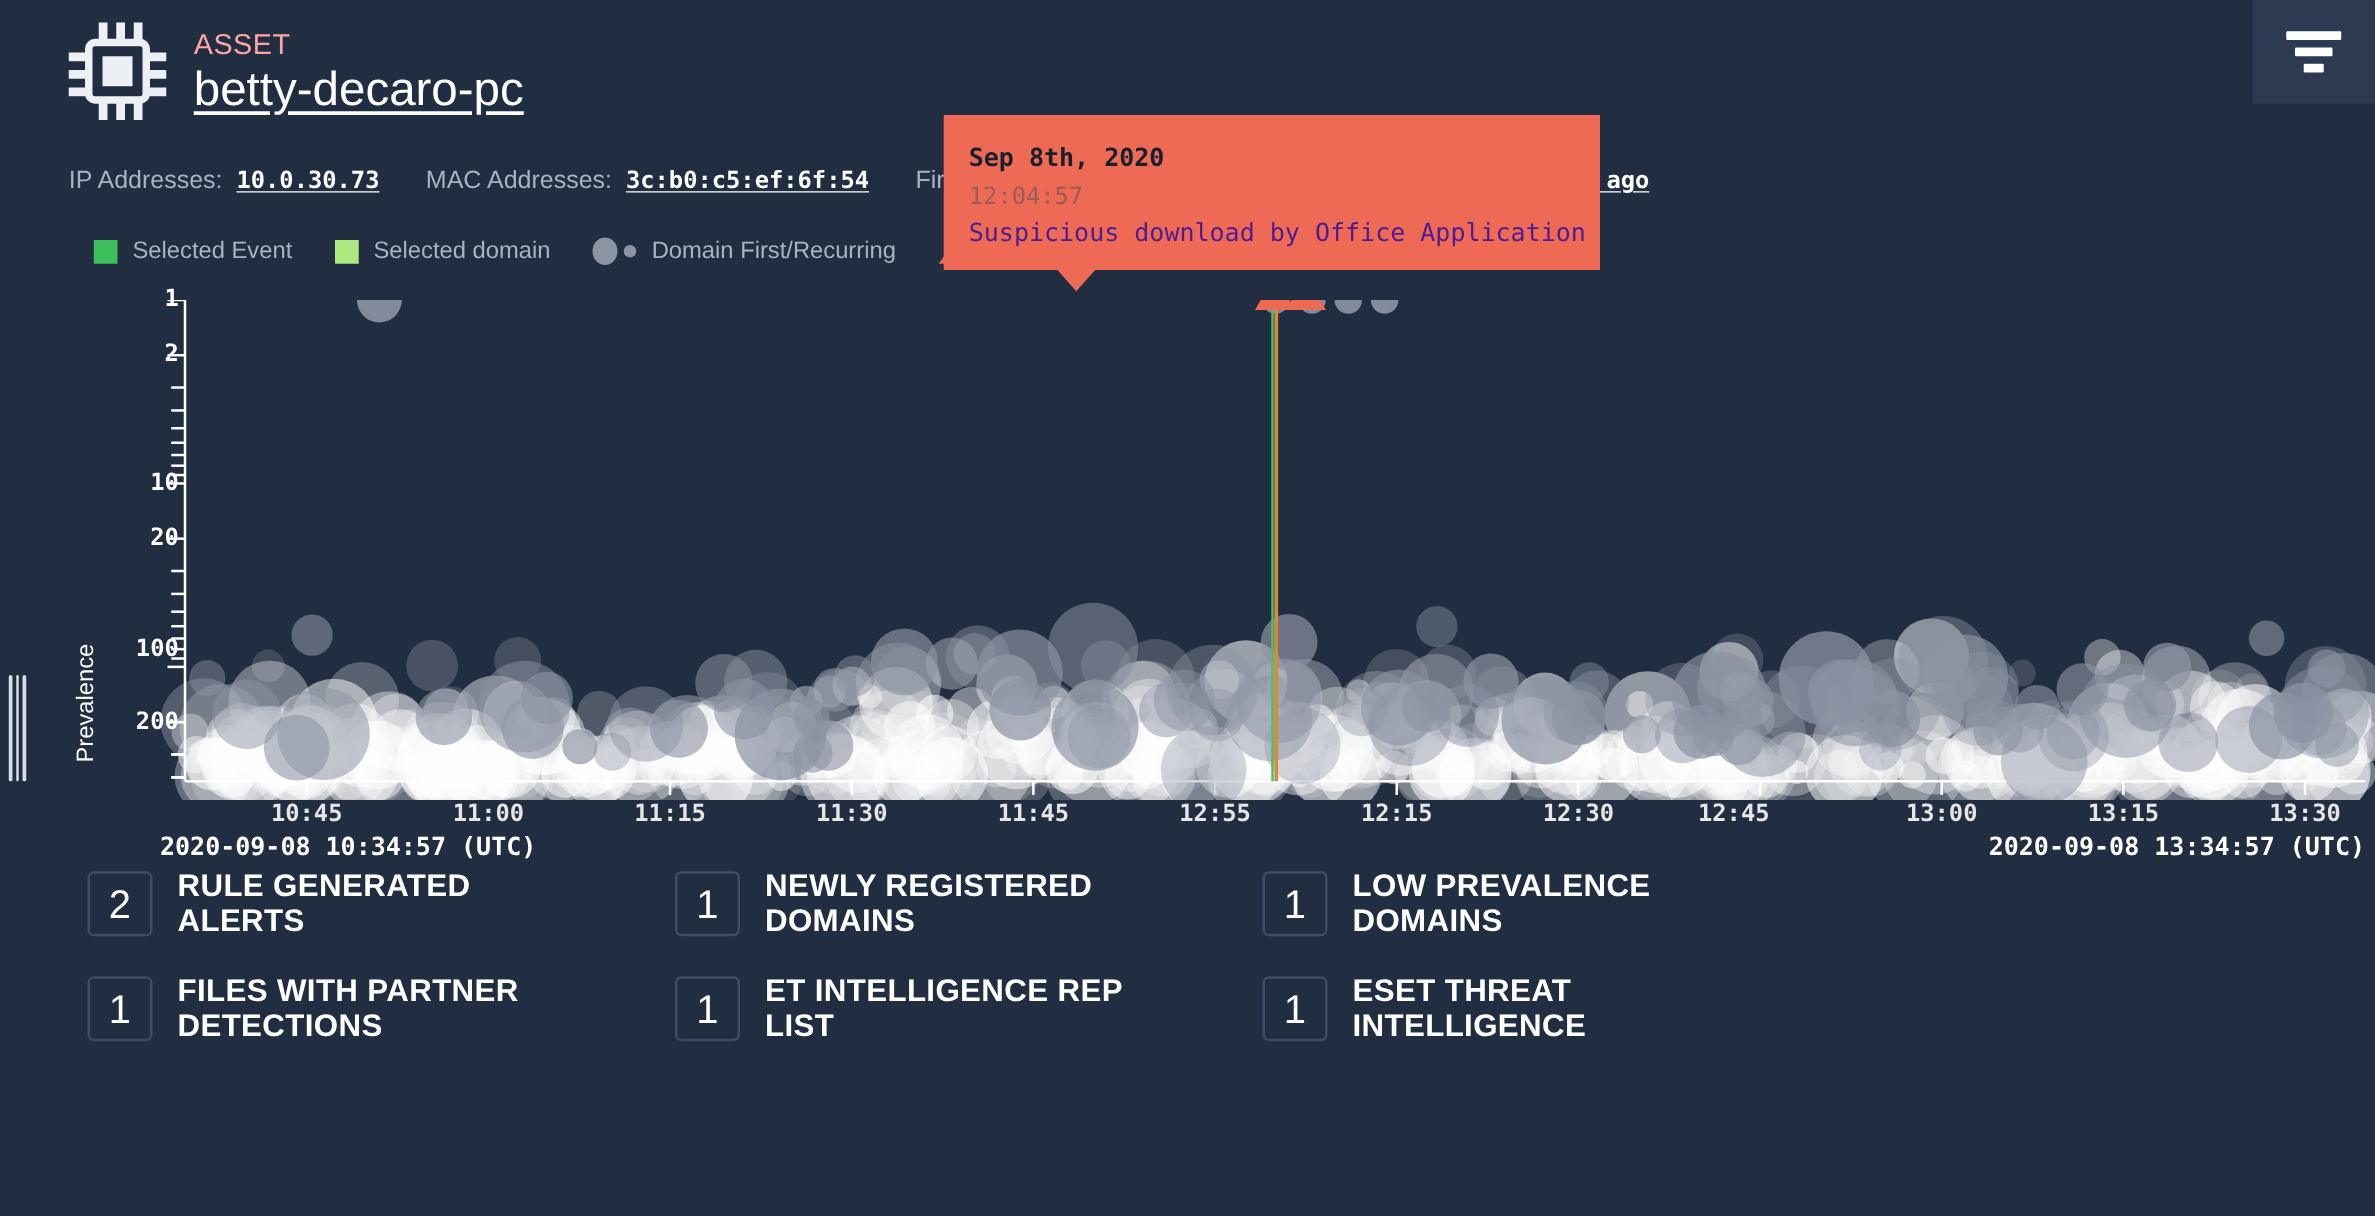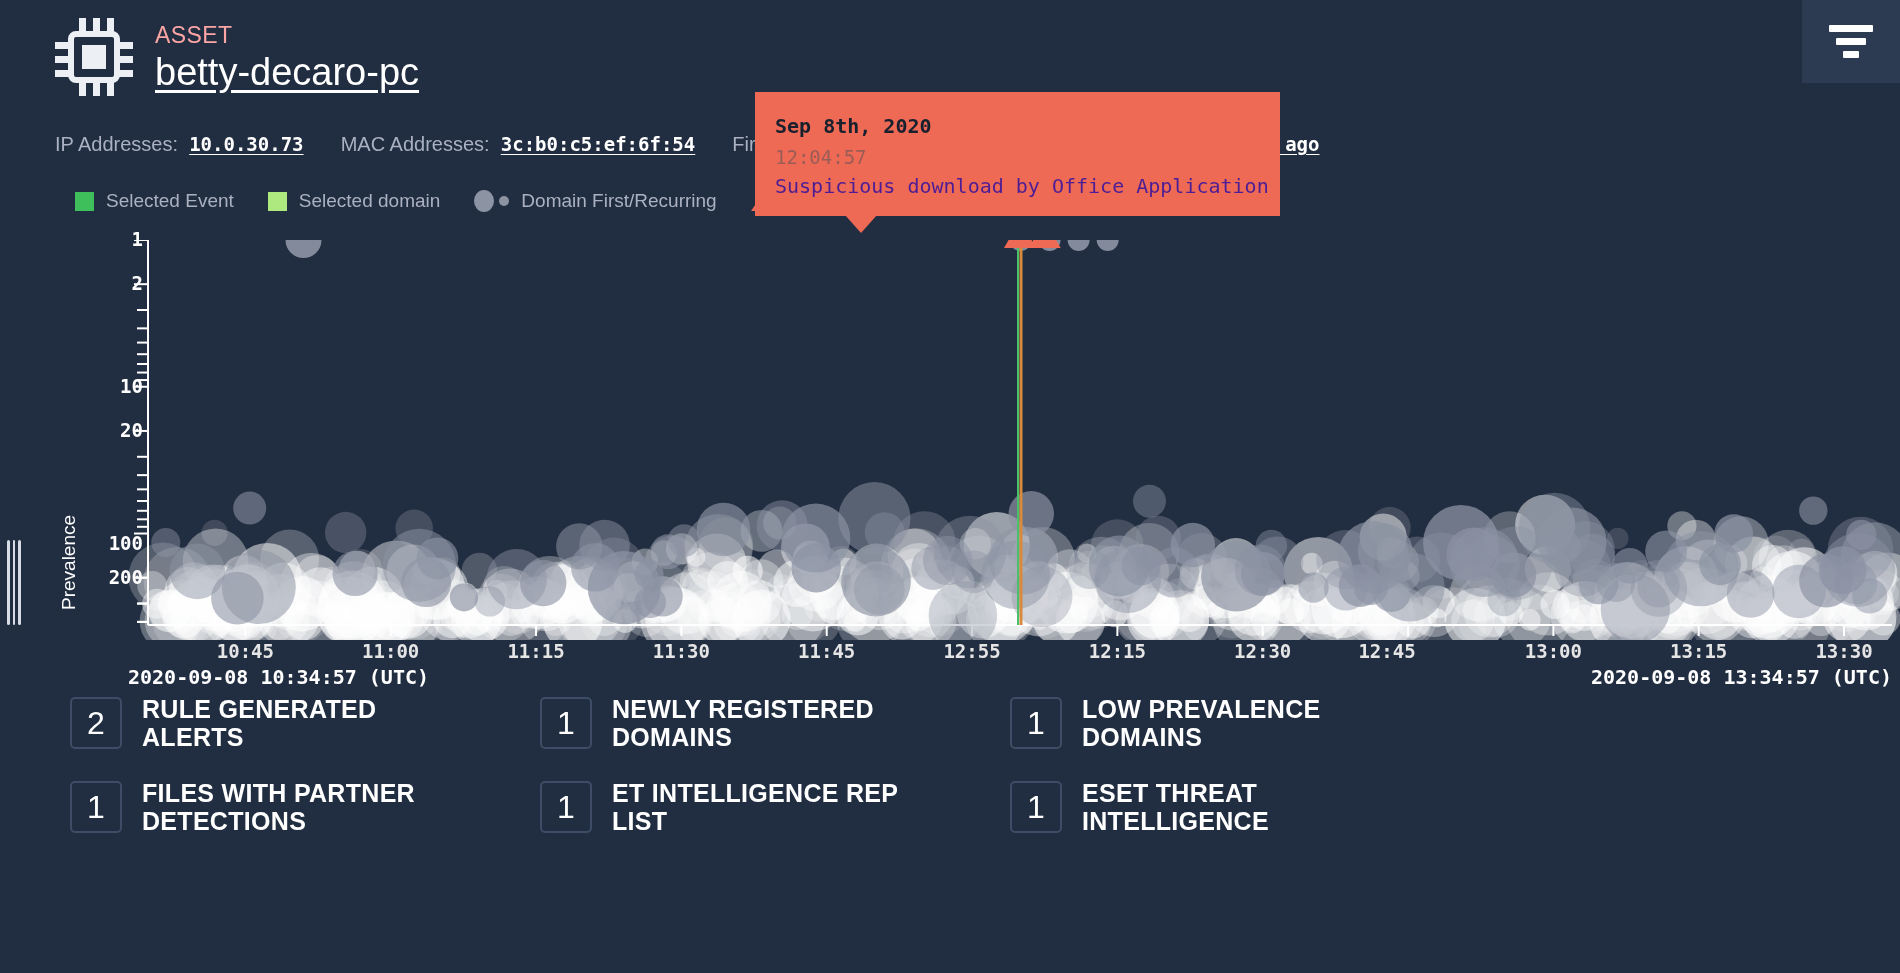--- a/index.html
+++ b/index.html
@@ -235,21 +235,21 @@
     </div>
   </div>
 
   <div class="chart">
     <div class="ylabel">Prevalence</div>
     <div class="ytick-wrap" id="yticks">
         <div class="ytick" style="top: -12px;">1</div>
         <div class="ytick" style="top: 32.1805px;">2</div>
         <div class="ytick" style="top: 134.765px;">10</div>
         <div class="ytick" style="top: 178.945px;">20</div>
-        <div class="ytick" style="top: 292px;">100</div>
+        <div class="ytick" style="top: 268px;">100</div>
         <div class="ytick" style="top: 325.71px;">200</div>
       </div>
     <svg id="plot" width="1900" height="400">
         <line x1="148" y1="0" x2="148" y2="385" stroke="#ffffff" stroke-width="2"></line>
         <line x1="148" y1="385" x2="1892" y2="385" stroke="#ffffff" stroke-width="2"></line>
         <line x1="134" y1="0" x2="148" y2="0" stroke="#ffffff" stroke-width="2"></line>
         <line x1="134" y1="44.18053166157659" x2="148" y2="44.18053166157659" stroke="#ffffff" stroke-width="2"></line>
         <line x1="137" y1="70.02448594552264" x2="148" y2="70.02448594552264" stroke="#ffffff" stroke-width="2"></line>
         <line x1="137" y1="88.36106332315318" x2="148" y2="88.36106332315318" stroke="#ffffff" stroke-width="2"></line>
         <line x1="137" y1="102.58401771207532" x2="148" y2="102.58401771207532" stroke="#ffffff" stroke-width="2"></line>

